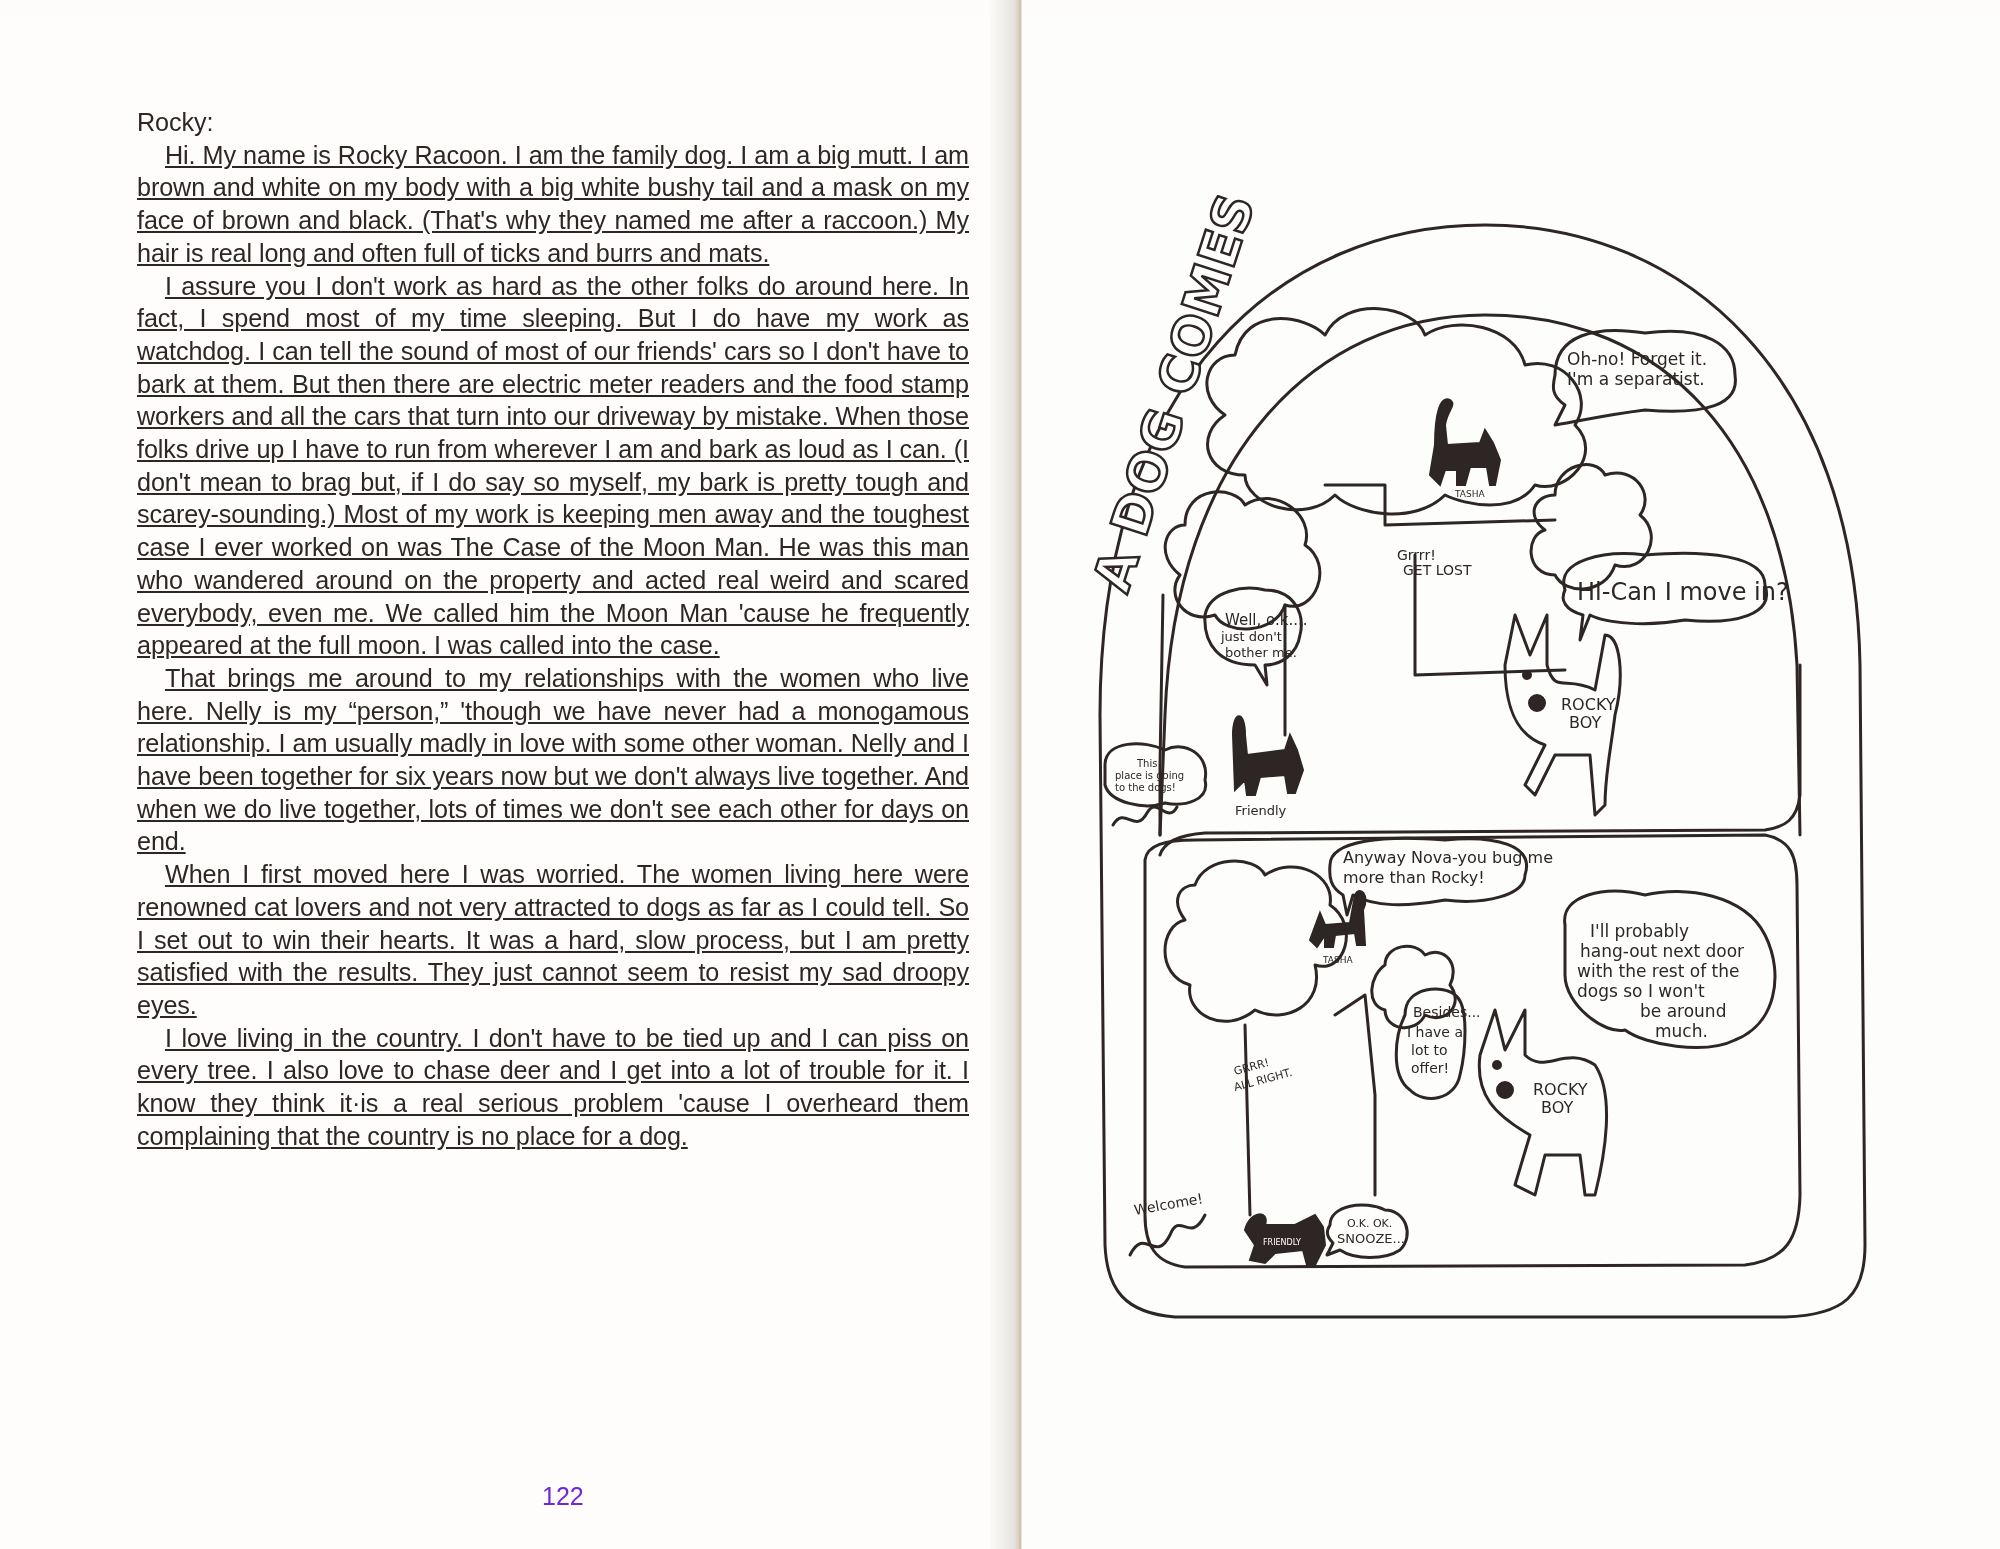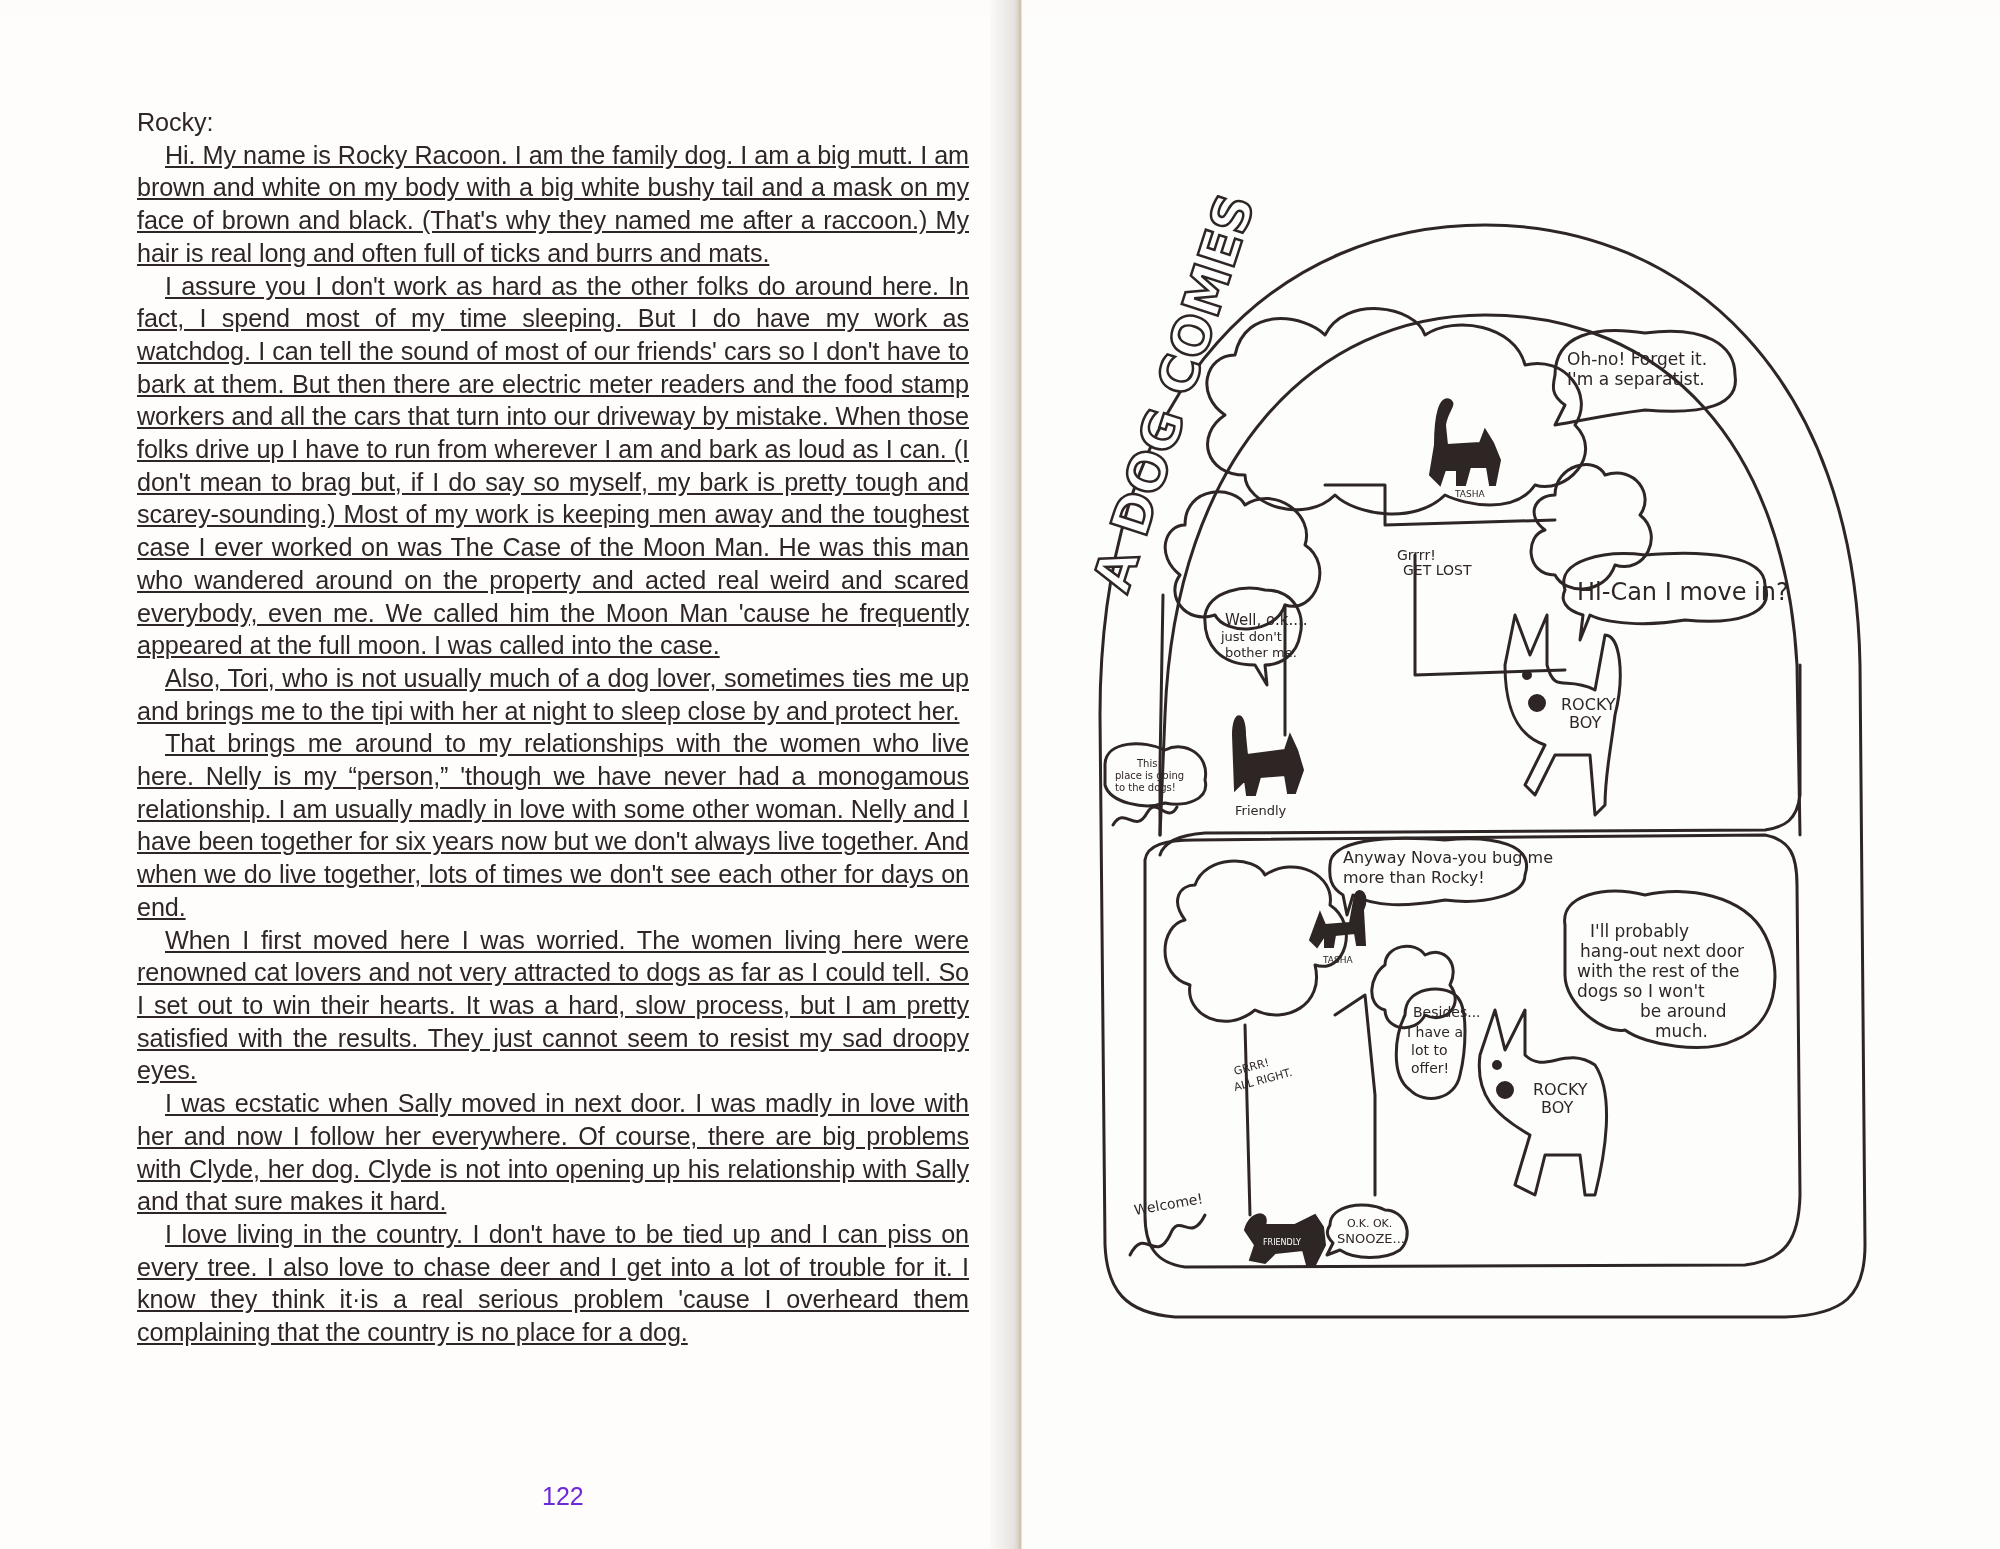--- a/index.html
+++ b/index.html
@@ -34,24 +34,22 @@
   .title-letter { font-family: "DejaVu Sans", sans-serif; font-weight: bold; fill: #fff; stroke: #2e2624; stroke-width: 2.5; }
 </style>
 </head>
 <body>
 
 <div class="page page-left">
   <div class="text-block">
     <div class="heading">Rocky:</div>
     <p class="para">Hi. My name is Rocky Racoon. I am the family dog. I am a big mutt. I am brown and white on my body with a big white bushy tail and a mask on my face of brown and black. (That's why they named me after a raccoon.) My hair is real long and often full of ticks and burrs and mats.</p>
     <p class="para">I assure you I don't work as hard as the other folks do around here. In fact, I spend most of my time sleeping. But I do have my work as watchdog. I can tell the sound of most of our friends' cars so I don't have to bark at them. But then there are electric meter readers and the food stamp workers and all the cars that turn into our driveway by mistake. When those folks drive up I have to run from wherever I am and bark as loud as I can. (I don't mean to brag but, if I do say so myself, my bark is pretty tough and scarey-sounding.) Most of my work is keeping men away and the toughest case I ever worked on was The Case of the Moon Man. He was this man who wandered around on the property and acted real weird and  scared  everybody, even me. We called him the Moon Man 'cause he frequently appeared at the full moon. I was called into the case.</p>
-    <p class="para">Also, Tori, who is not usually much of a dog lover, sometimes ties me up and brings me to the tipi with her at night to sleep close by and protect her.</p>
     <p class="para">That brings me around to my relationships with the women who live here. Nelly is my “person,” 'though we have never had a monogamous relationship. I am usually madly in love with some other woman. Nelly and I have been together for six years now but we don't always live together. And when we do live together, lots of times we don't see each other for days on end.</p>
     <p class="para">When I first moved here I was worried. The women living here were renowned cat lovers and not very attracted to dogs as far as I could tell. So I set out to win their hearts. It was a hard, slow process, but I am pretty satisfied with the results. They just cannot seem to resist my sad droopy eyes.</p>
-    <p class="para">I was ecstatic when Sally moved in next door. I was madly in love with her and now I follow her everywhere. Of course, there are big problems with Clyde, her dog. Clyde is not into opening up his relationship with Sally and that sure makes it hard.</p>
     <p class="para">I love living in the country. I don't have to be tied up and I can piss on every tree. I also love to chase deer and I get into a lot of trouble for it. I know they think it·is a real serious problem 'cause I overheard them complaining that the country is no place for a dog.</p>
   </div>
   <div class="page-number pn-left">122</div>
 </div>
 
 <div class="gutter"></div>
 
 <div class="page page-right">
   
 </div>

